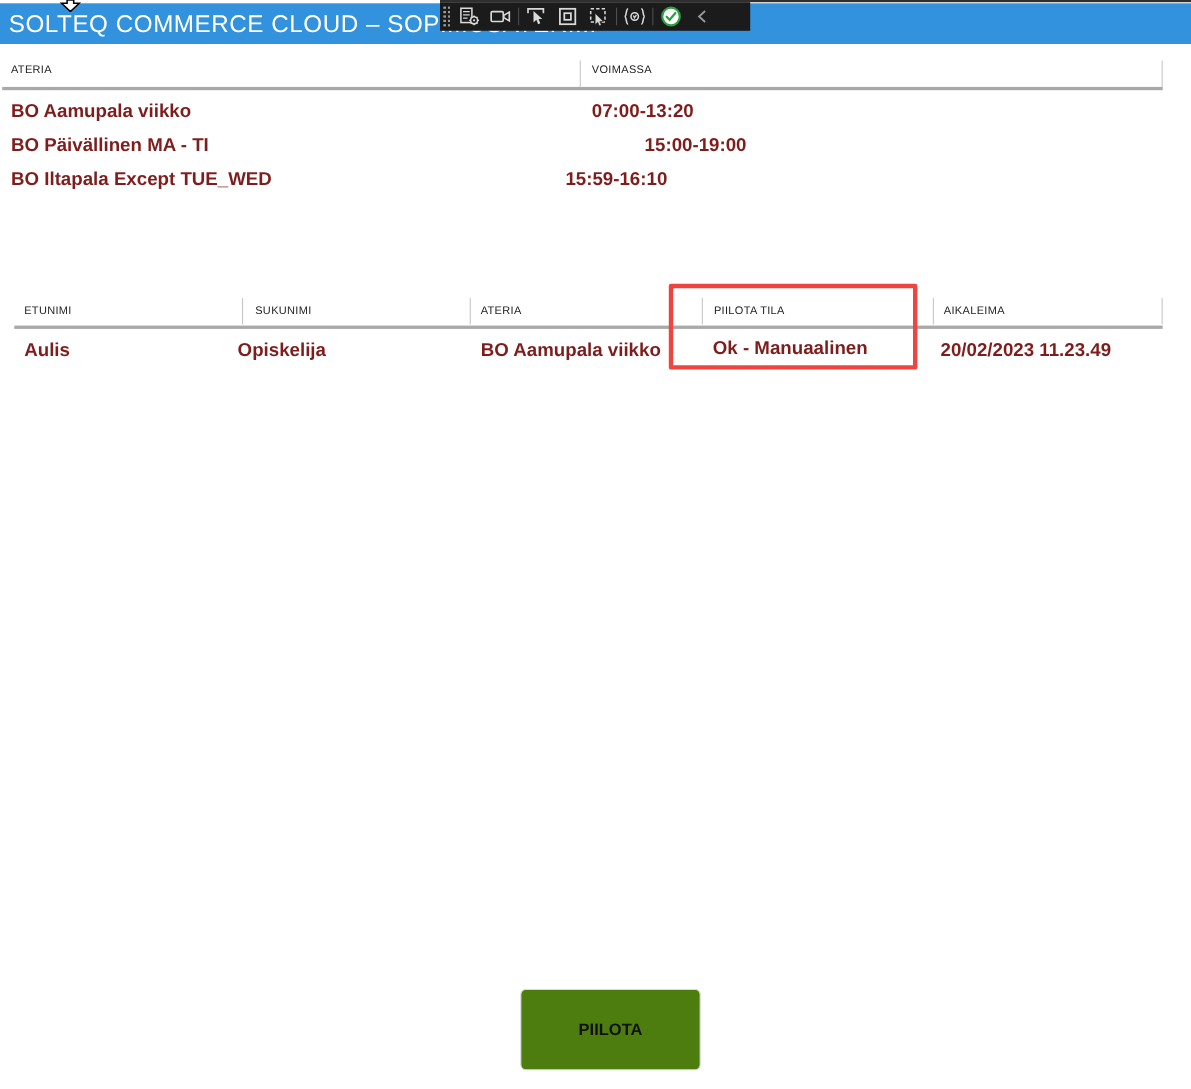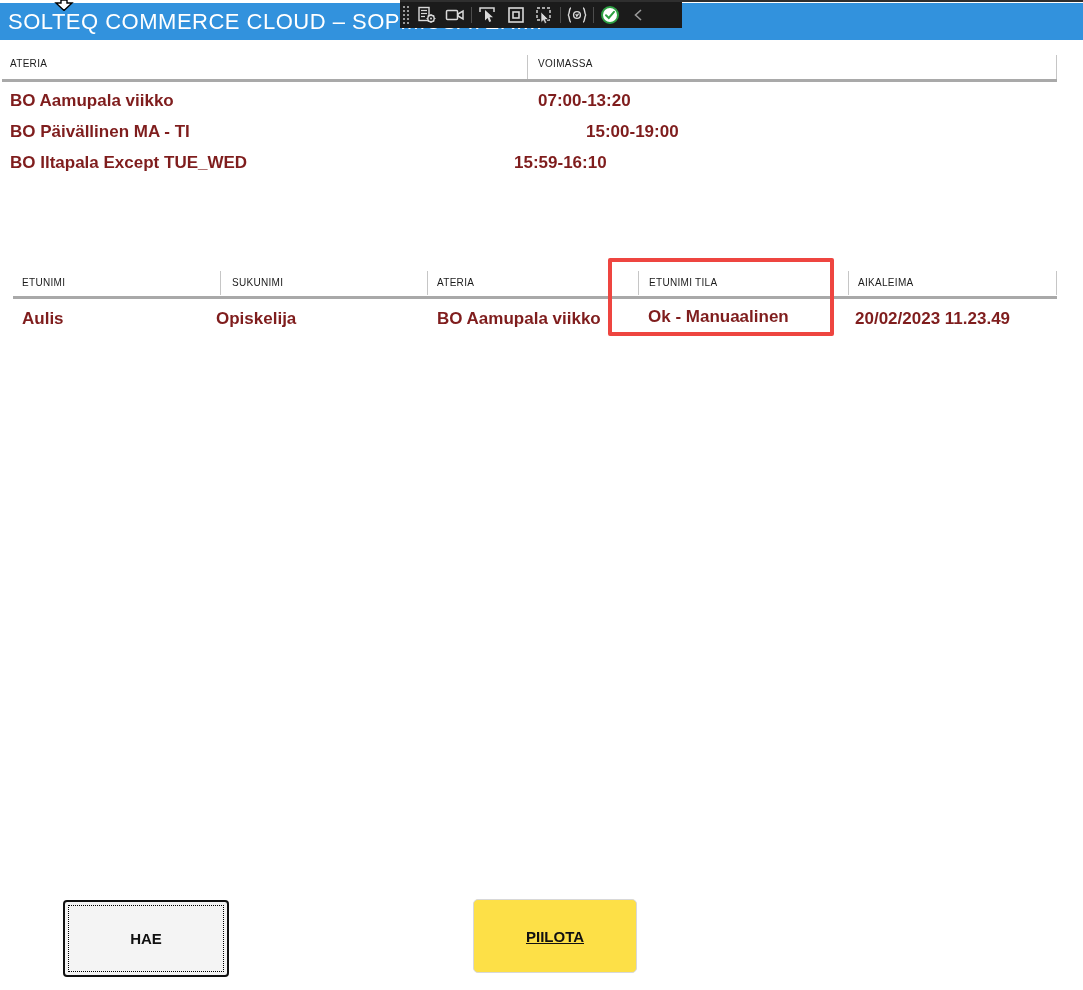--- a/index.html
+++ b/index.html
@@ -40,22 +40,22 @@
   .btn{
     position:absolute;display:flex;align-items:center;justify-content:center;
     font-size:15px;font-weight:700;color:#111;box-sizing:border-box;cursor:default;
   }
   .btn-hae{
     left:63px;top:900px;width:166px;height:77px;background:#f4f4f4;
     border:2px solid #101010;border-radius:4px;
     outline:1.5px dotted #000;outline-offset:-6px;
   }
   .btn-piilota{
-    left:473px;top:899px;width:164px;height:74px;background:#fde047;
-    border:1px solid #d8d8d8;border-radius:5px;text-decoration:underline;
+    left:473px;top:899px;width:164px;height:74px;background:#4d7c0f;
+    border:1px solid #d8d8d8;border-radius:5px;
   }
   svg{display:block;}
 </style>
 </head>
 <body>
 
 <div id="app">
 
   <div class="topline"></div>
 
@@ -158,35 +158,34 @@
     <span class="cell" style="left:538px;top:122px;margin-left:48px;">15:00-19:00</span>
   </div>
   <div>
     <span class="cell" style="left:10px;top:153px;">BO Iltapala Except TUE_WED</span>
     <span class="cell" style="left:514px;top:153px;">15:59-16:10</span>
   </div>
 
   <span class="hdr" style="left:22px;top:277px;">ETUNIMI</span>
   <span class="hdr" style="left:232px;top:277px;">SUKUNIMI</span>
   <span class="hdr" style="left:437px;top:277px;">ATERIA</span>
-  <span class="hdr" style="left:649px;top:277px;">ETUNIMI TILA</span>
+  <span class="hdr" style="left:649px;top:277px;">PIILOTA TILA</span>
   <span class="hdr" style="left:858px;top:277px;">AIKALEIMA</span>
   <div class="vsep" style="left:220px;top:271px;height:24px;"></div>
   <div class="vsep" style="left:427px;top:271px;height:24px;"></div>
   <div class="vsep" style="left:638px;top:271px;height:24px;"></div>
   <div class="vsep" style="left:848px;top:271px;height:24px;"></div>
   <div class="vsep" style="left:1056px;top:271px;height:24px;"></div>
   <div class="hline" style="left:13px;top:296px;width:1044px;"></div>
 
   <div>
     <span class="cell" style="left:22px;top:309px;">Aulis</span>
     <span class="cell" style="left:216px;top:309px;text-align:center;">Opiskelija</span>
     <span class="cell" style="left:437px;top:309px;">BO Aamupala viikko</span>
     <span class="cell" style="left:648px;top:307px;">Ok - Manuaalinen</span>
     <span class="cell" style="left:855px;top:309px;">20/02/2023 11.23.49</span>
   </div>
 
   <div class="redbox"></div>
 
-  <div class="btn btn-hae">HAE</div>
   <div class="btn btn-piilota">PIILOTA</div>
 
 </div>
 
 </body></html>

